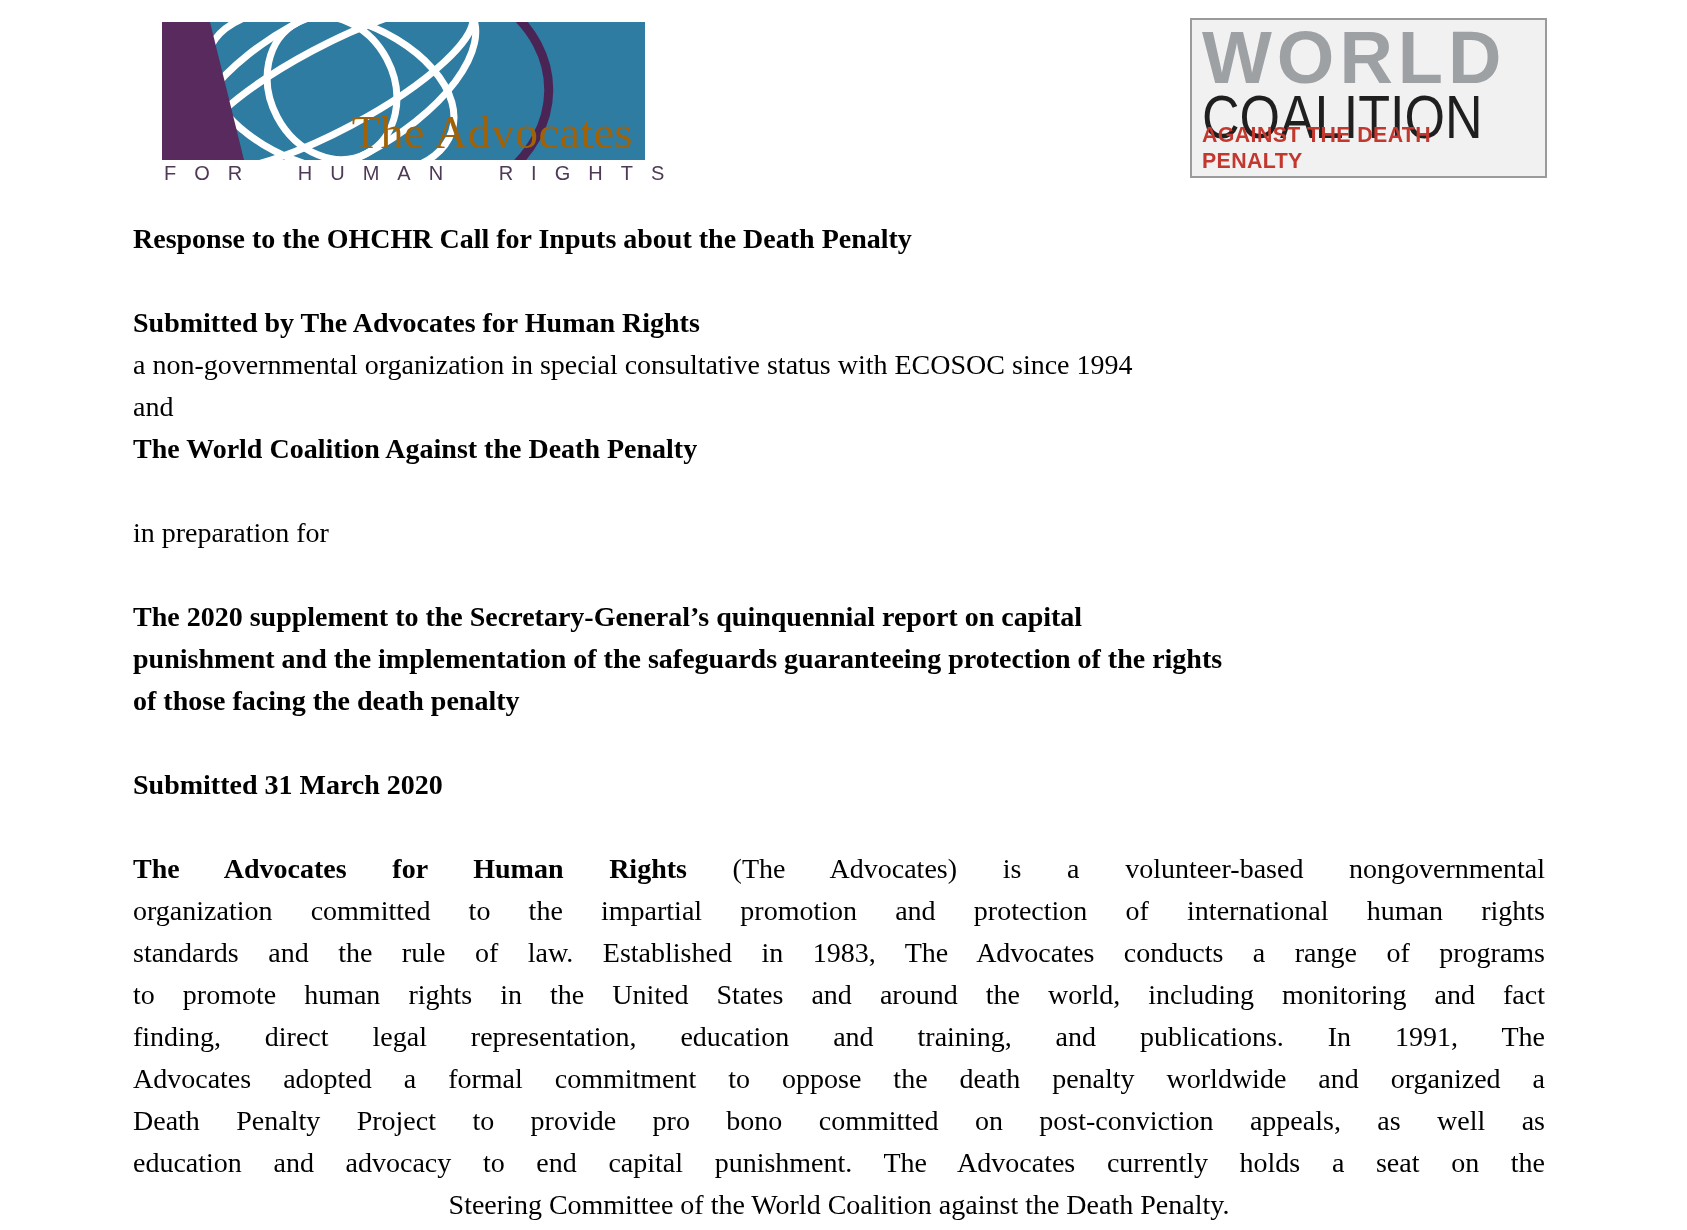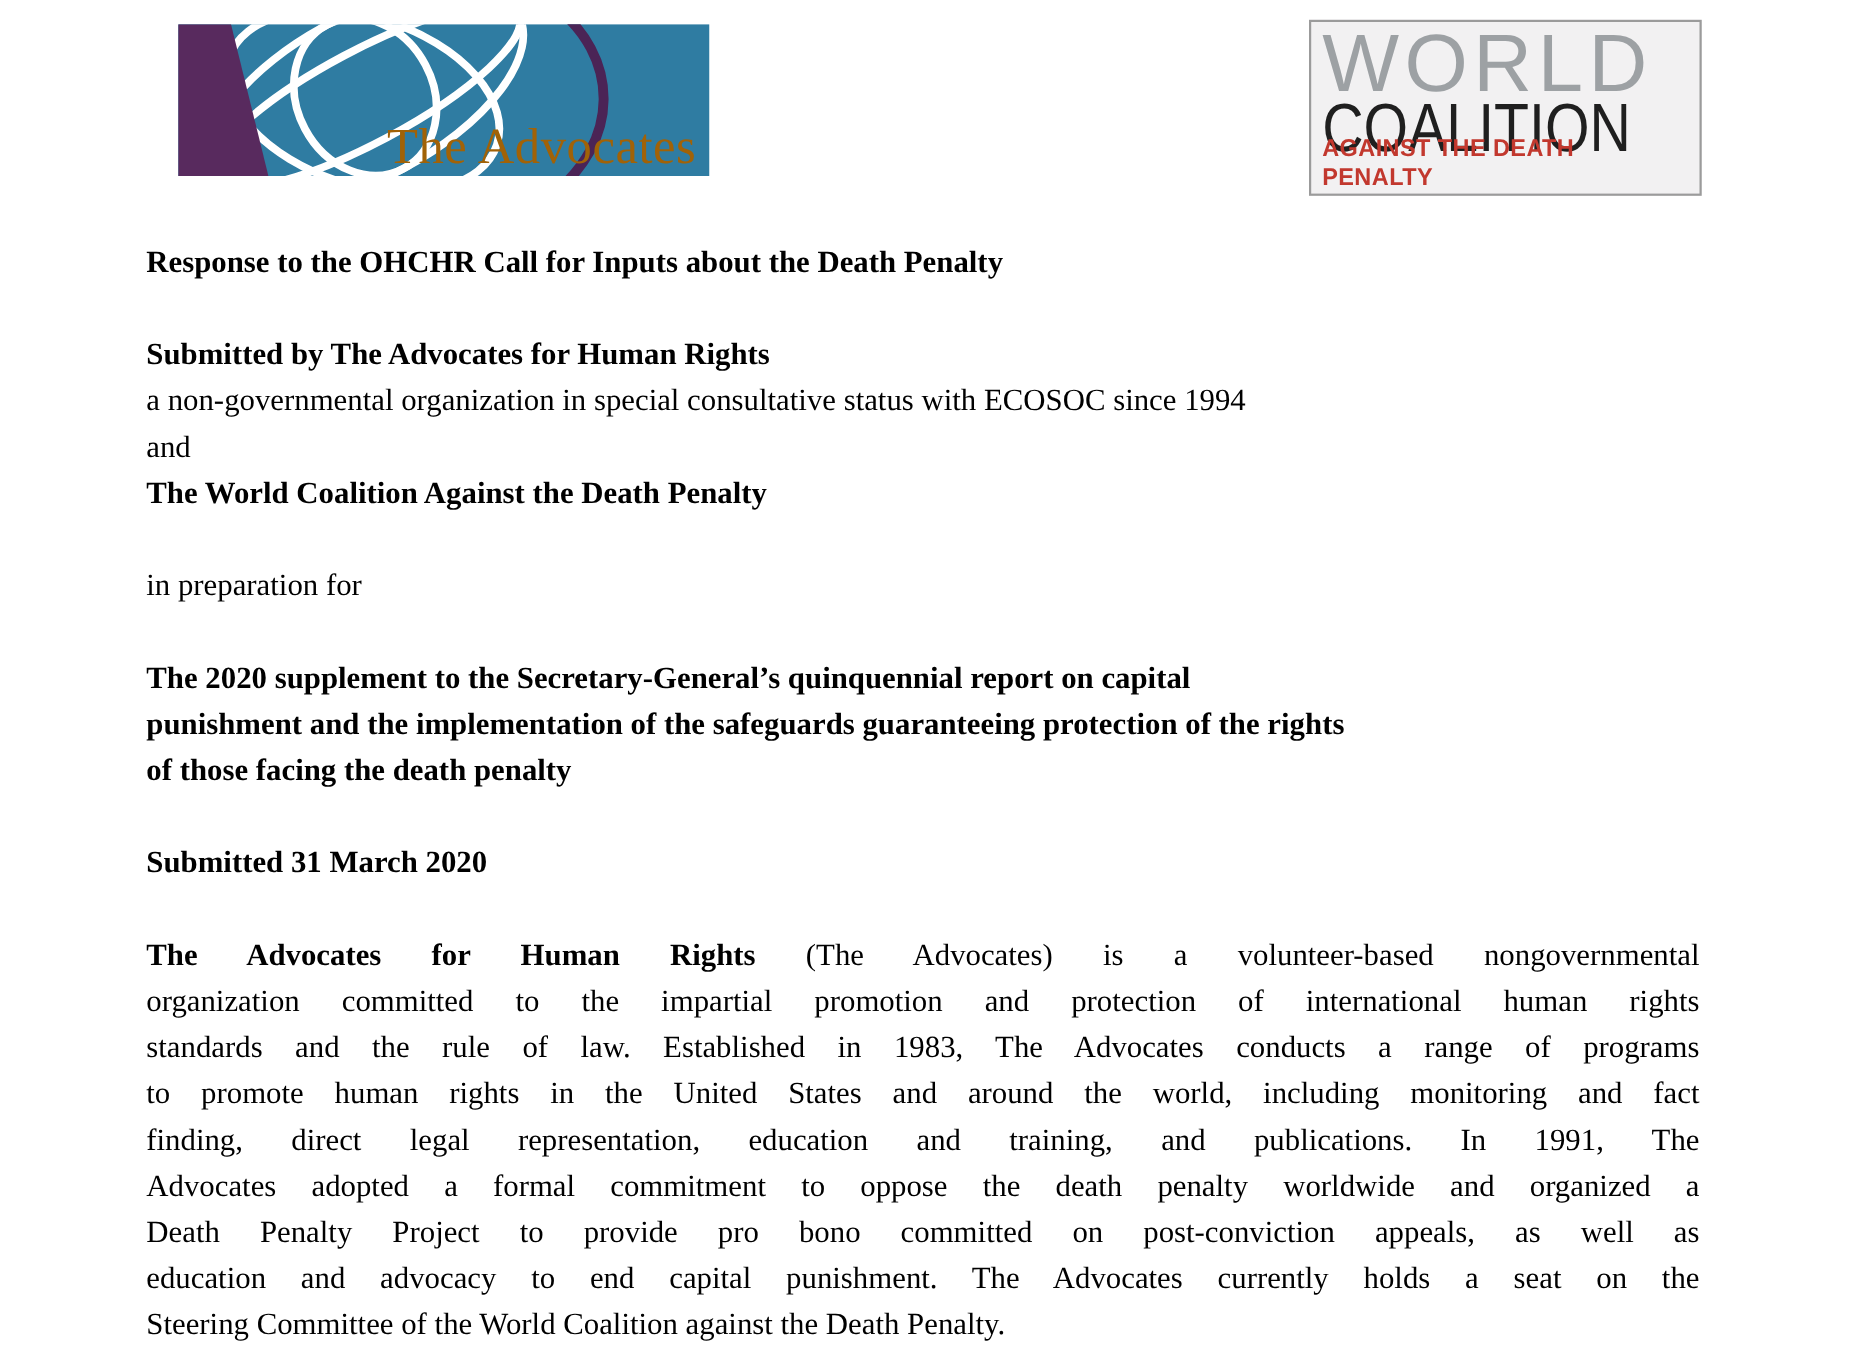--- a/index.html
+++ b/index.html
@@ -13,33 +13,33 @@
             font-family:"Liberation Serif",serif;letter-spacing:0.5px;}
   .adv-tagline{position:absolute;left:2px;top:140px;width:483px;white-space:nowrap;
                font-family:"Liberation Sans","DejaVu Sans",sans-serif;
                font-size:20px;color:#4e3a57;letter-spacing:18px;word-spacing:14px;}
 
   
   .wc-box{position:absolute;left:1190px;top:18px;width:357px;height:160px;
           background:#f2f1f2;border:2px solid #9b9b9b;box-sizing:border-box;
           font-family:"Liberation Sans","DejaVu Sans",sans-serif;}
   .wc-world{position:absolute;left:10px;top:2px;font-size:74px;line-height:72px;
-            font-weight:normal;color:#9da1a4;letter-spacing:5px;}
+            font-weight:bold;color:#9da1a4;letter-spacing:5px;}
   .wc-coalition{position:absolute;left:10px;top:66px;font-size:62px;line-height:62px;
             font-weight:400;color:#1f1f1f;transform:scaleX(0.84);transform-origin:left;}
   .wc-red{position:absolute;left:10px;bottom:2px;font-size:22px;font-weight:bold;
             color:#c2382e;letter-spacing:0.4px;transform:scaleX(0.97);transform-origin:left;}
 
   
   .doc{position:absolute;left:133px;top:218px;width:1412px;font-size:28px;line-height:42px;}
   .center{}
   .bold{font-weight:bold;}
   .gap{margin-top:42px;}
   .jline{text-align:justify;text-align-last:justify;}
-  .lastline{text-align:left;}
+  .lastline{text-align:center;}
 </style>
 </head>
 <body>
 
 <div class="page">
 
   <div class="adv-logo">
     <svg class="adv-box" viewBox="0 0 483 138">
       <defs>
         <clipPath id="advclip">
@@ -52,20 +52,21 @@
           <ellipse cx="170" cy="66" rx="158" ry="74" transform="rotate(-28 170 66)"></ellipse>
           <ellipse cx="170" cy="66" rx="158" ry="42" transform="rotate(-28 170 66)"></ellipse>
           <ellipse cx="170" cy="66" rx="62" ry="74" transform="rotate(-28 170 66)"></ellipse>
           <ellipse cx="168" cy="70" rx="128" ry="76" transform="rotate(18 168 70)"></ellipse>
         </g>
         <path d="M 340 -18 C 402 28 404 108 336 158" stroke="#4b2456" stroke-width="9" fill="none"></path>
         <polygon points="0,0 48,0 82,138 0,138" fill="#582a5e"></polygon>
       </g>
     </svg>
     <div class="adv-name">The Advocates</div>
+    <div class="adv-tagline">FOR HUMAN RIGHTS</div>
   </div>
 
   <div class="wc-box">
     <div class="wc-world">WORLD</div>
     <div class="wc-coalition">COALITION</div>
     <div class="wc-red">AGAINST THE DEATH PENALTY</div>
   </div>
 
   <div class="doc">
 

